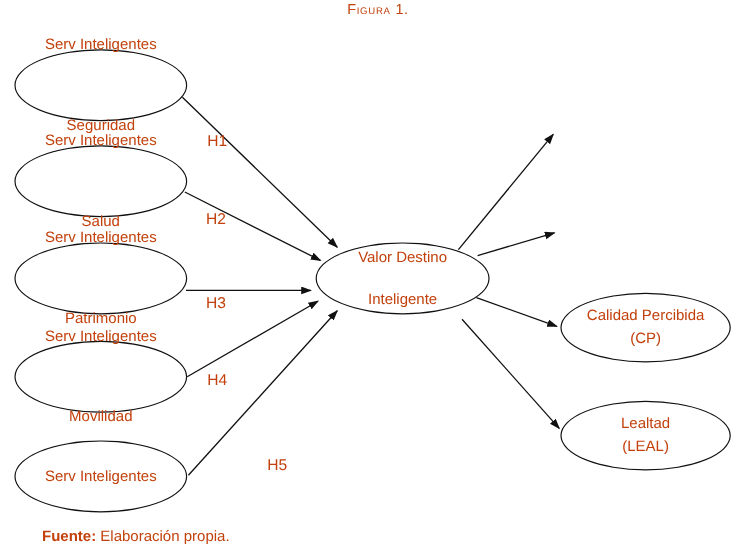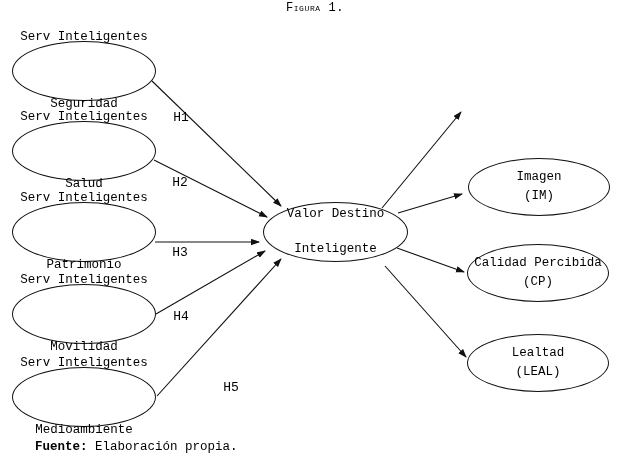--- a/index.html
+++ b/index.html
@@ -2,22 +2,22 @@
 <html><head>
 <meta charset="utf-8">
 <style>
   * { margin: 0; padding: 0; box-sizing: border-box; }
   html, body { background: #ffffff; }
   .figure {
     position: relative;
     width: 630px;
     height: 465px;
     background: #ffffff;
-    font-family: Liberation Mono, monospace;
-    color: #000000;
+    font-family: Liberation Sans, sans-serif;
+    color: #c2410c;
     overflow: hidden;
   }
   .title-block {
     position: absolute;
     top: 2px;
     left: 0;
     width: 100%;
     text-align: center;
     line-height: 1.15;
   }
@@ -121,32 +121,27 @@
   <div class="node n-l n-l3">
     <span>Serv Inteligentes</span>
     <span>Patrimonio</span>
   </div>
   <div class="node n-l n-l4">
     <span>Serv Inteligentes</span>
     <span>Movilidad</span>
   </div>
   <div class="node n-l n-l5">
     <span>Serv Inteligentes</span>
-    <span>Medioambiente</span>
   </div>
 
   <div class="node n-c">
     <span>Valor Destino</span>
     <span>Inteligente</span>
   </div>
 
-  <div class="node n-r n-r2">
-    <span>Imagen</span>
-    <span>(IM)</span>
-  </div>
   <div class="node n-r n-r3">
     <span>Calidad Percibida</span>
     <span>(CP)</span>
   </div>
   <div class="node n-r n-r4">
     <span>Lealtad</span>
     <span>(LEAL)</span>
   </div>
 
   <span class="hlabel h1">H1</span>

